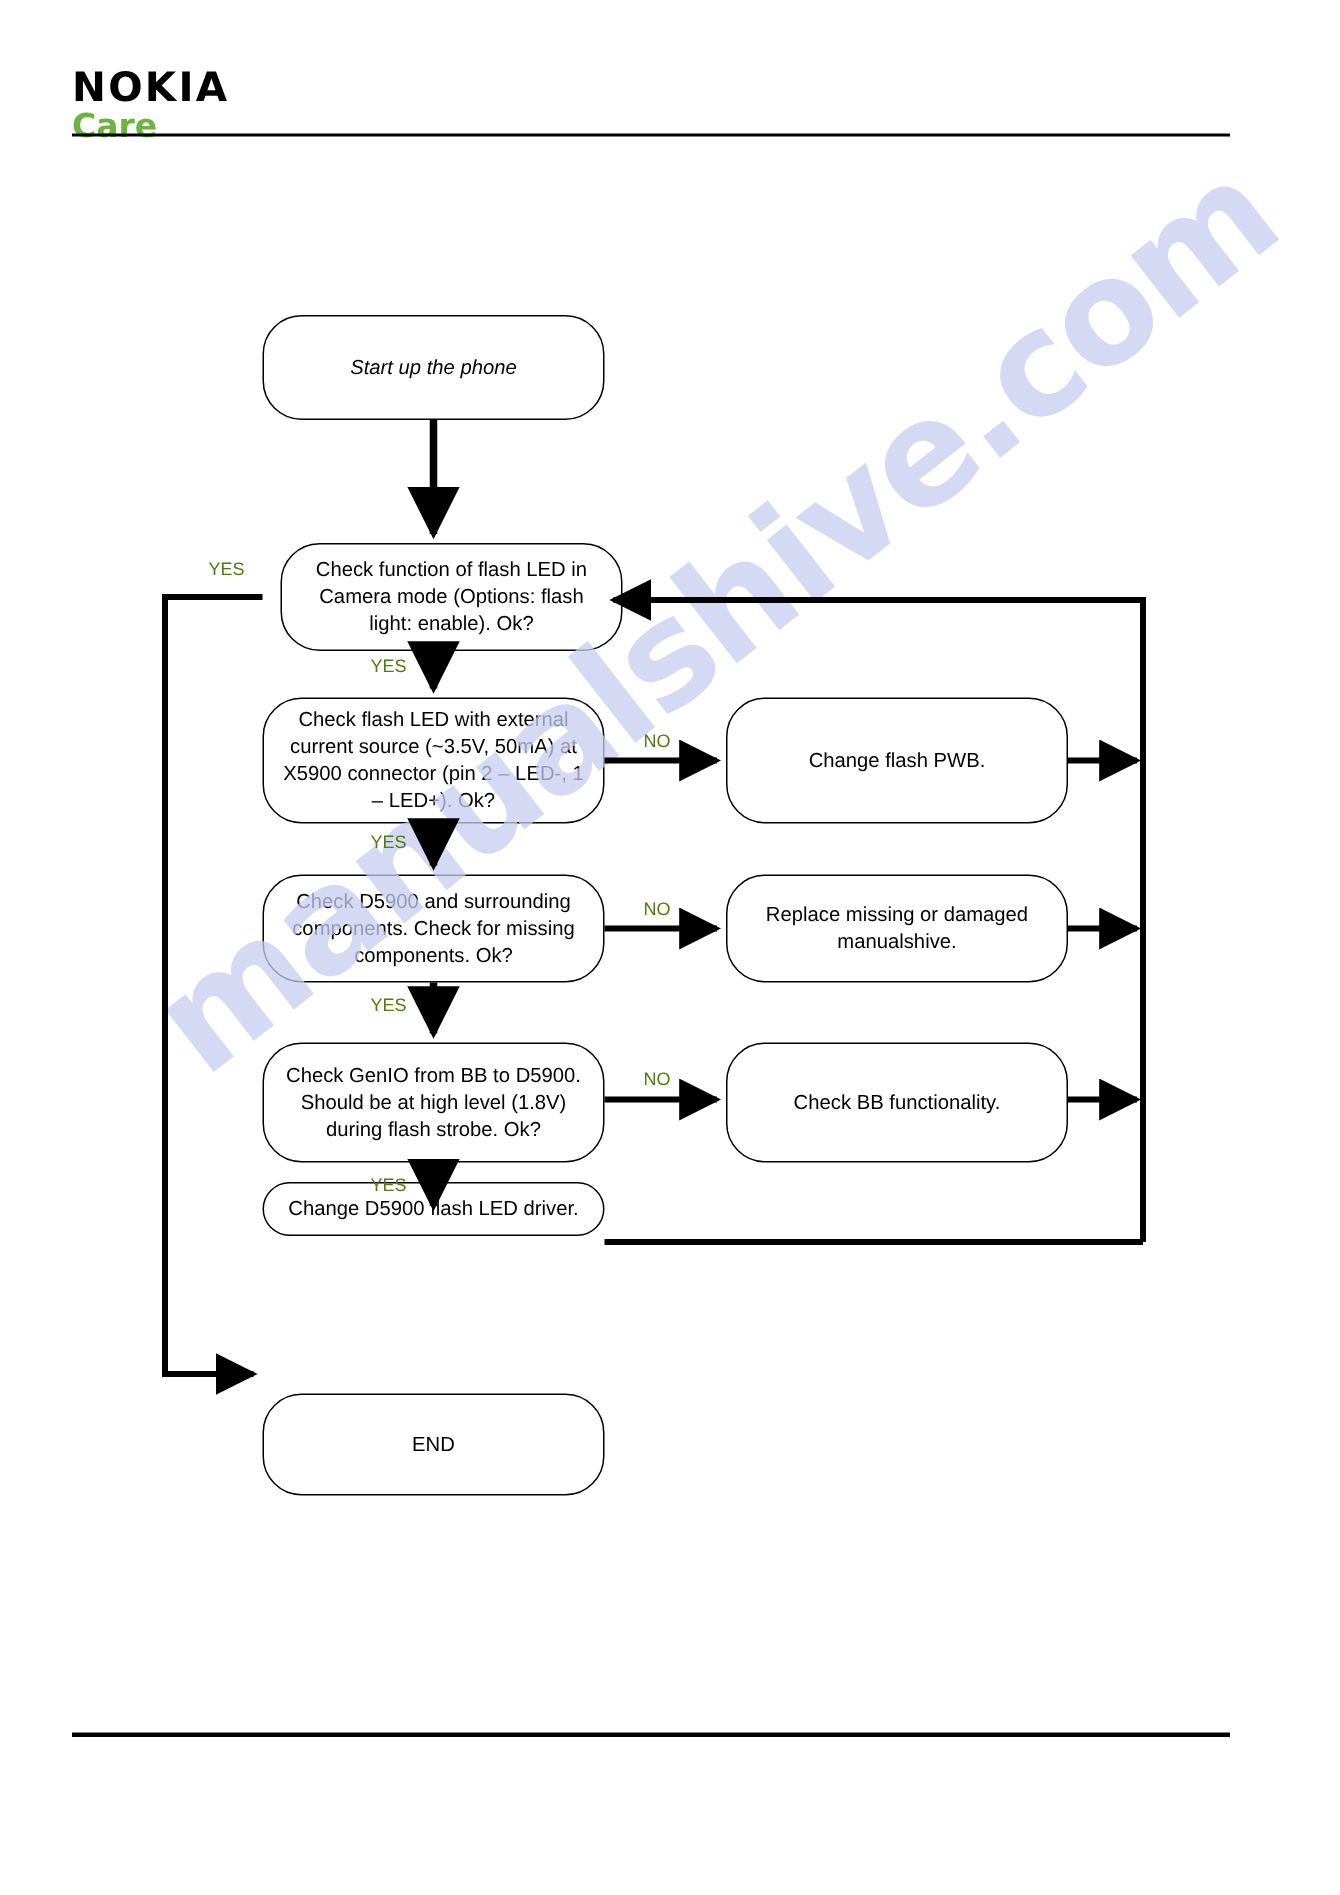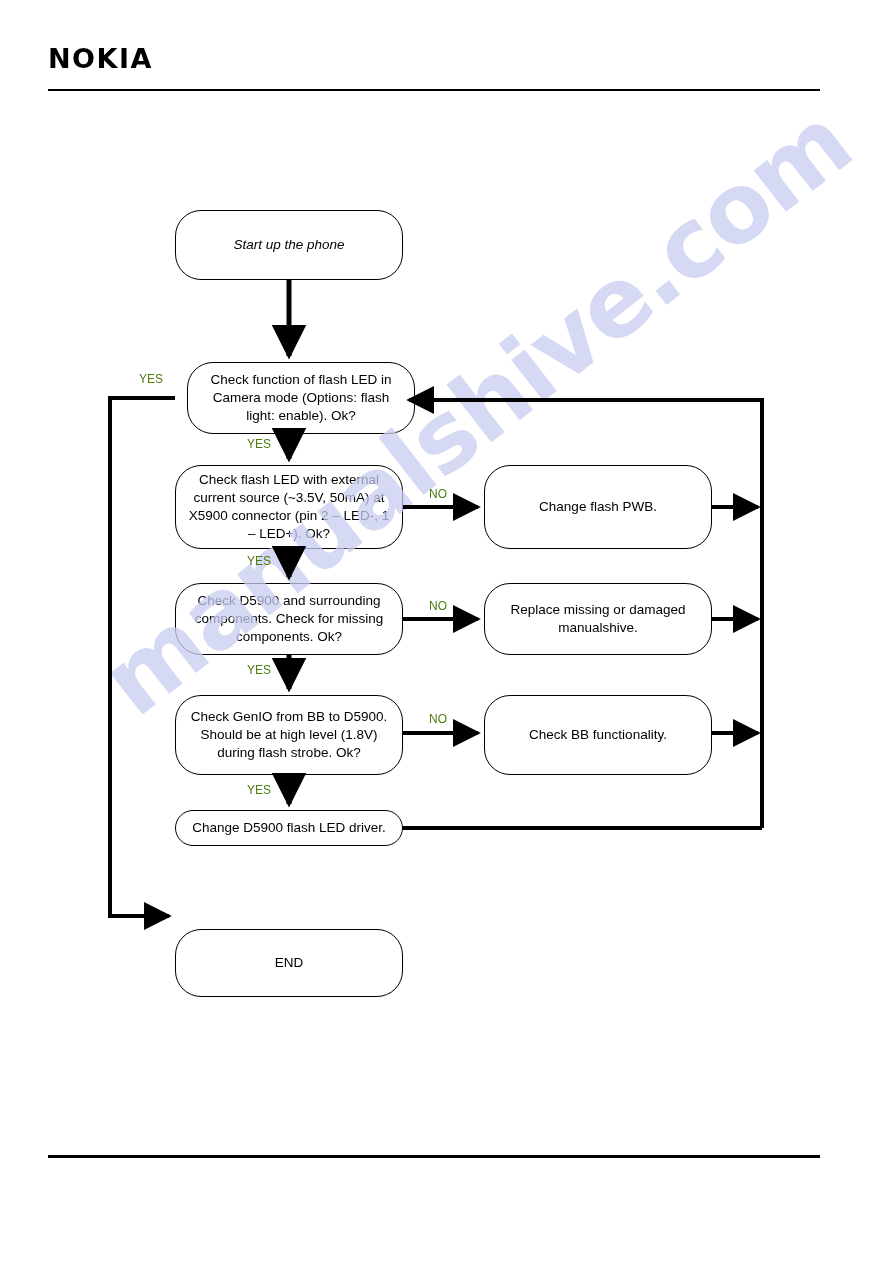--- a/index.html
+++ b/index.html
@@ -109,21 +109,21 @@
   }
   .fnode.r-big  { border-radius: 26px; }
   .fnode.r-pill { border-radius: 22px; }
 
   
   #node-start      { left:175px; top:210px;  width:228px; height:70px;font-style:italic; }
   #node-check-led  { left:175px; top:362px;  width:228px; height:72px;margin-left:12px; }
   #node-ext-src    { left:175px; top:465px;  width:228px; height:84px; }
   #node-d5900-surr { left:175px; top:583px;  width:228px; height:72px; }
   #node-genio      { left:175px; top:695px;  width:228px; height:80px; }
-  #node-change-drv { left:175px; top:810px;  width:228px; height:36px; }
+  #node-change-drv { left:175px; top:788px;  width:228px; height:36px; }
   #node-end        { left:175px; top:882px;  width:228px; height:68px;margin-top:47px; }
 
   #node-flash-pwb  { left:484px; top:465px;  width:228px; height:84px; }
   #node-replace    { left:484px; top:583px;  width:228px; height:72px; }
   #node-bb-func    { left:484px; top:695px;  width:228px; height:80px; }
 
   
   .elabel {
     position: absolute;
     font-family: "Liberation Sans", sans-serif;
@@ -139,20 +139,21 @@
   #lbl-yes-4      { left:247px; top:783px; }
   #lbl-no-1       { left:429px; top:487px; }
   #lbl-no-2       { left:429px; top:599px; }
   #lbl-no-3       { left:429px; top:712px; }
 </style>
 </head>
 <body>
 
 <div id="header-logo">
   <div id="logo-nokia">NOKIA</div>
+  <div id="logo-care">Care</div>
 </div>
 <div id="header-rule"></div>
 
 <div id="watermark">
   <div id="watermark-text">manualshive.com</div>
 </div>
 
 <svg id="flow" viewBox="0 0 893 1263" xmlns="http://www.w3.org/2000/svg">
   <defs>
     <marker id="arrow" viewBox="0 0 10 10" refX="9" refY="5" markerWidth="7" markerHeight="7" orient="auto-start-reverse">

